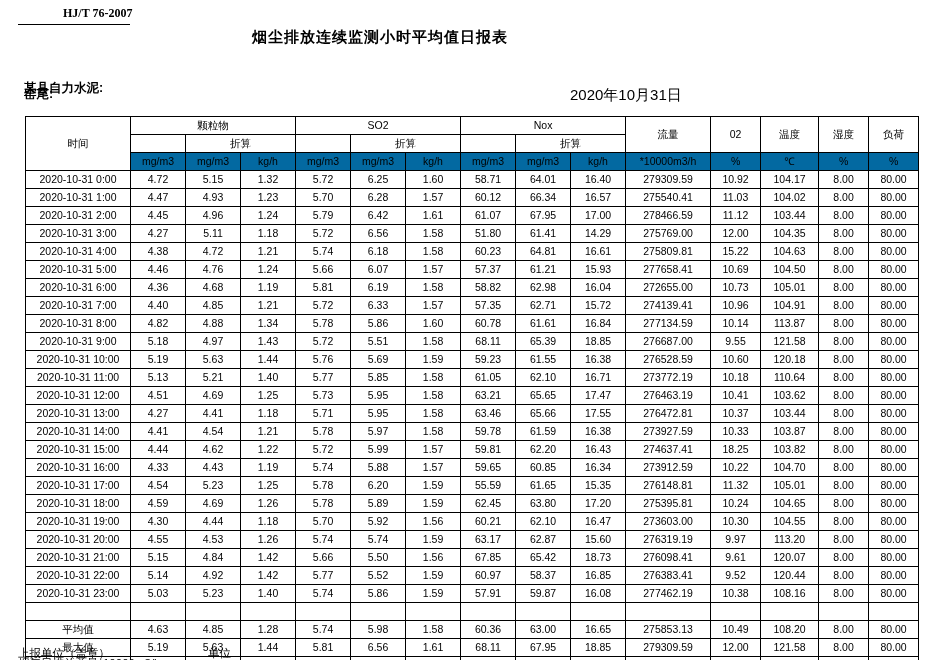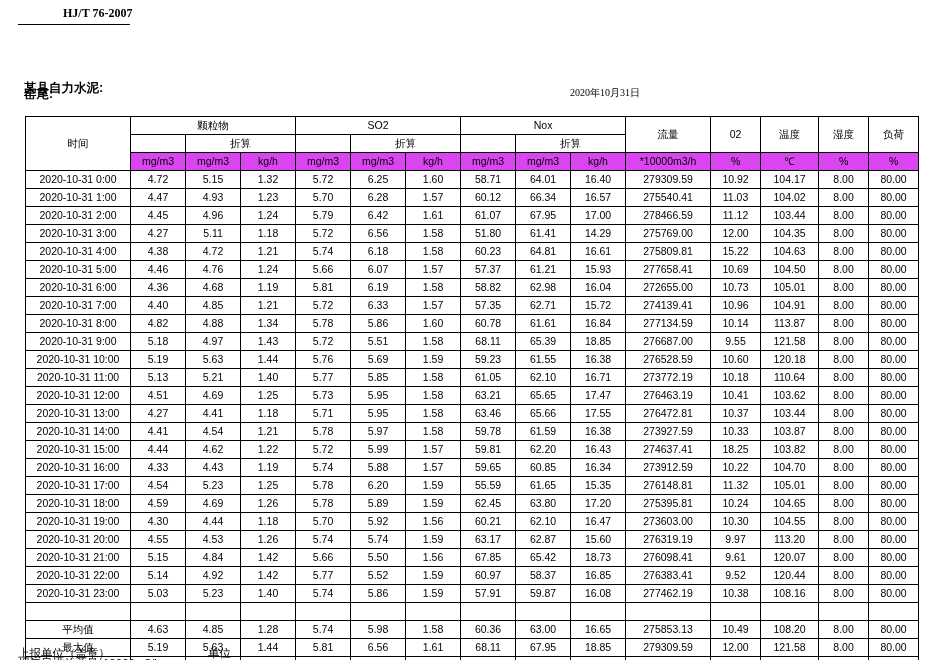--- a/index.html
+++ b/index.html
@@ -60,22 +60,21 @@
     position: absolute;
     left: 24px;
     top: 86px;
     font-size: 12.5px;
     font-weight: bold;
   }
   .report-date {
     position: absolute;
     left: 570px;
     top: 86px;
-    font-size: 10px;
-    font-family: Liberation Serif, serif;
+    font-size: 15px;
   }
 
   table.main {
     position: absolute;
     left: 25px;
     top: 116px;
     border-collapse: collapse;
     table-layout: fixed;
     width: 894px;
   }
@@ -87,21 +86,21 @@
     padding: 0;
     height: 17px;
     line-height: 17px;
     white-space: nowrap;
     overflow: hidden;
   }
   .grp-head {
     height: 17px;
   }
   .unit-row td {
-    background: #d946ef;
+    background: #0369a1;
     height: 17px;
   }
   .time-cell {
     text-align: right;
     padding-right: 6px;
   }
   .num {
     text-align: center;
   }
   .blank-row td {
@@ -135,20 +134,21 @@
     font-size: 11.5px;
   }
 </style>
 </head>
 <body>
 
 <div class="page">
 
   <div class="std-code">HJ/T  76-2007</div>
   <div class="hr-top"></div>
+  <div class="doc-title">烟尘排放连续监测小时平均值日报表</div>
   <div class="company">某县自力水泥:</div>
   <div class="kiln">窑尾:</div>
   <div class="report-date">2020年10月31日</div>
 
   <table class="main">
     <colgroup>
       <col style="width:105px">
       <col style="width:55px">
         <col style="width:55px">
         <col style="width:55px">

